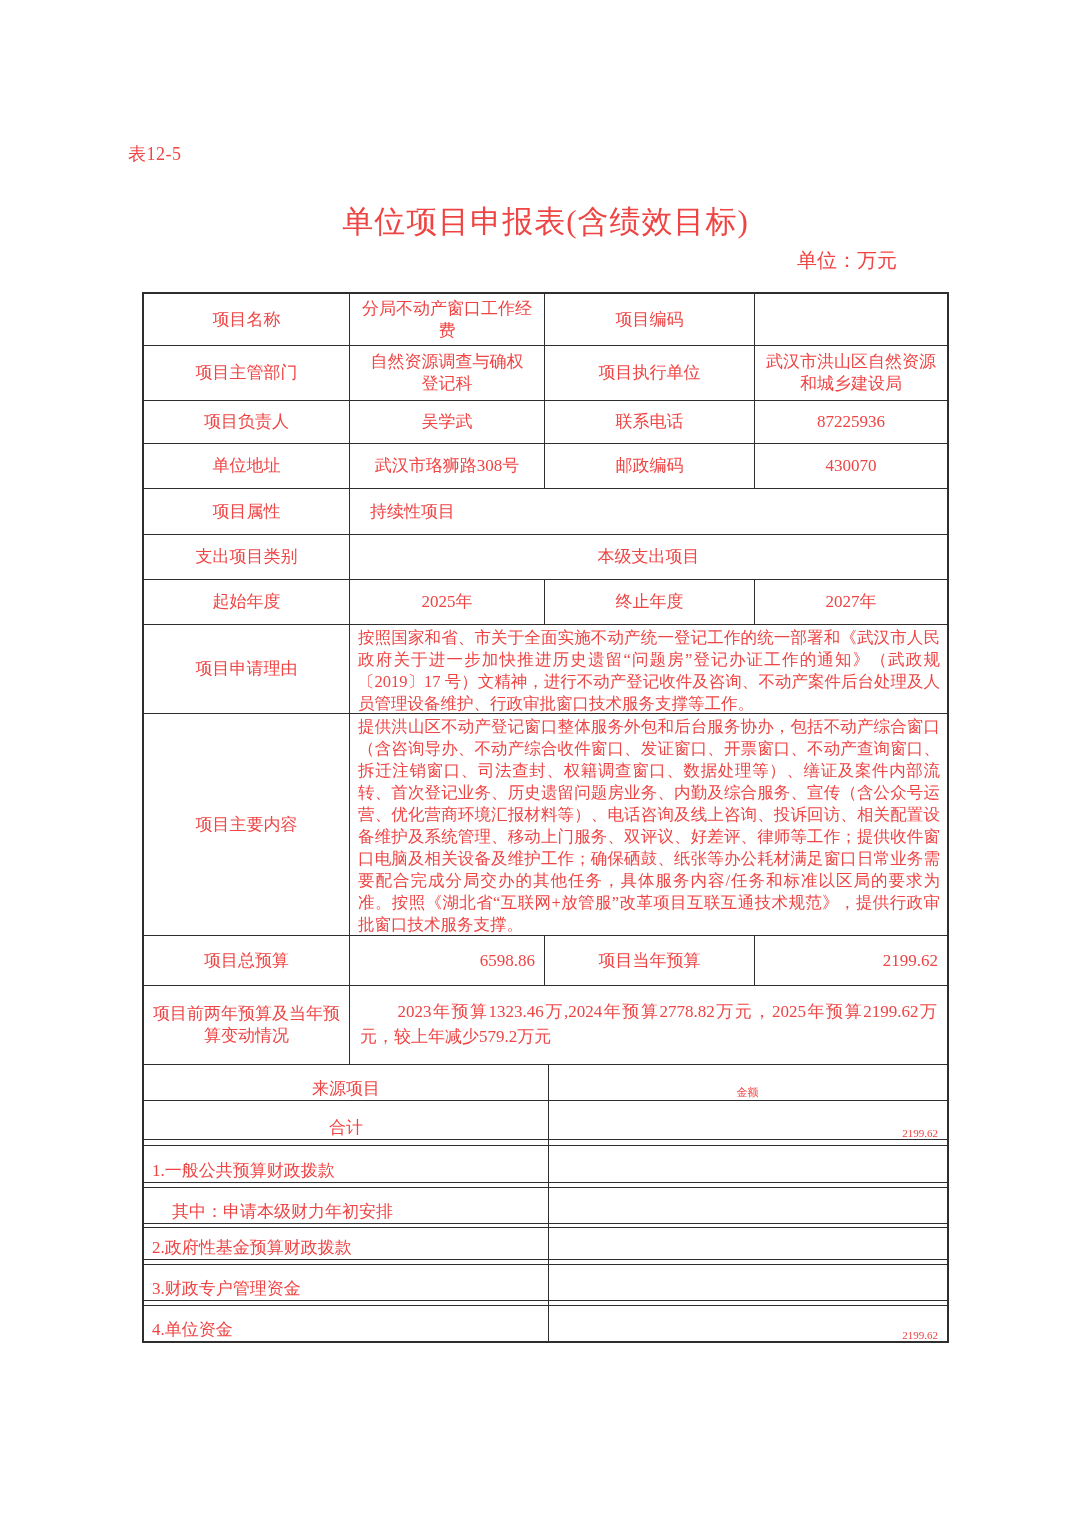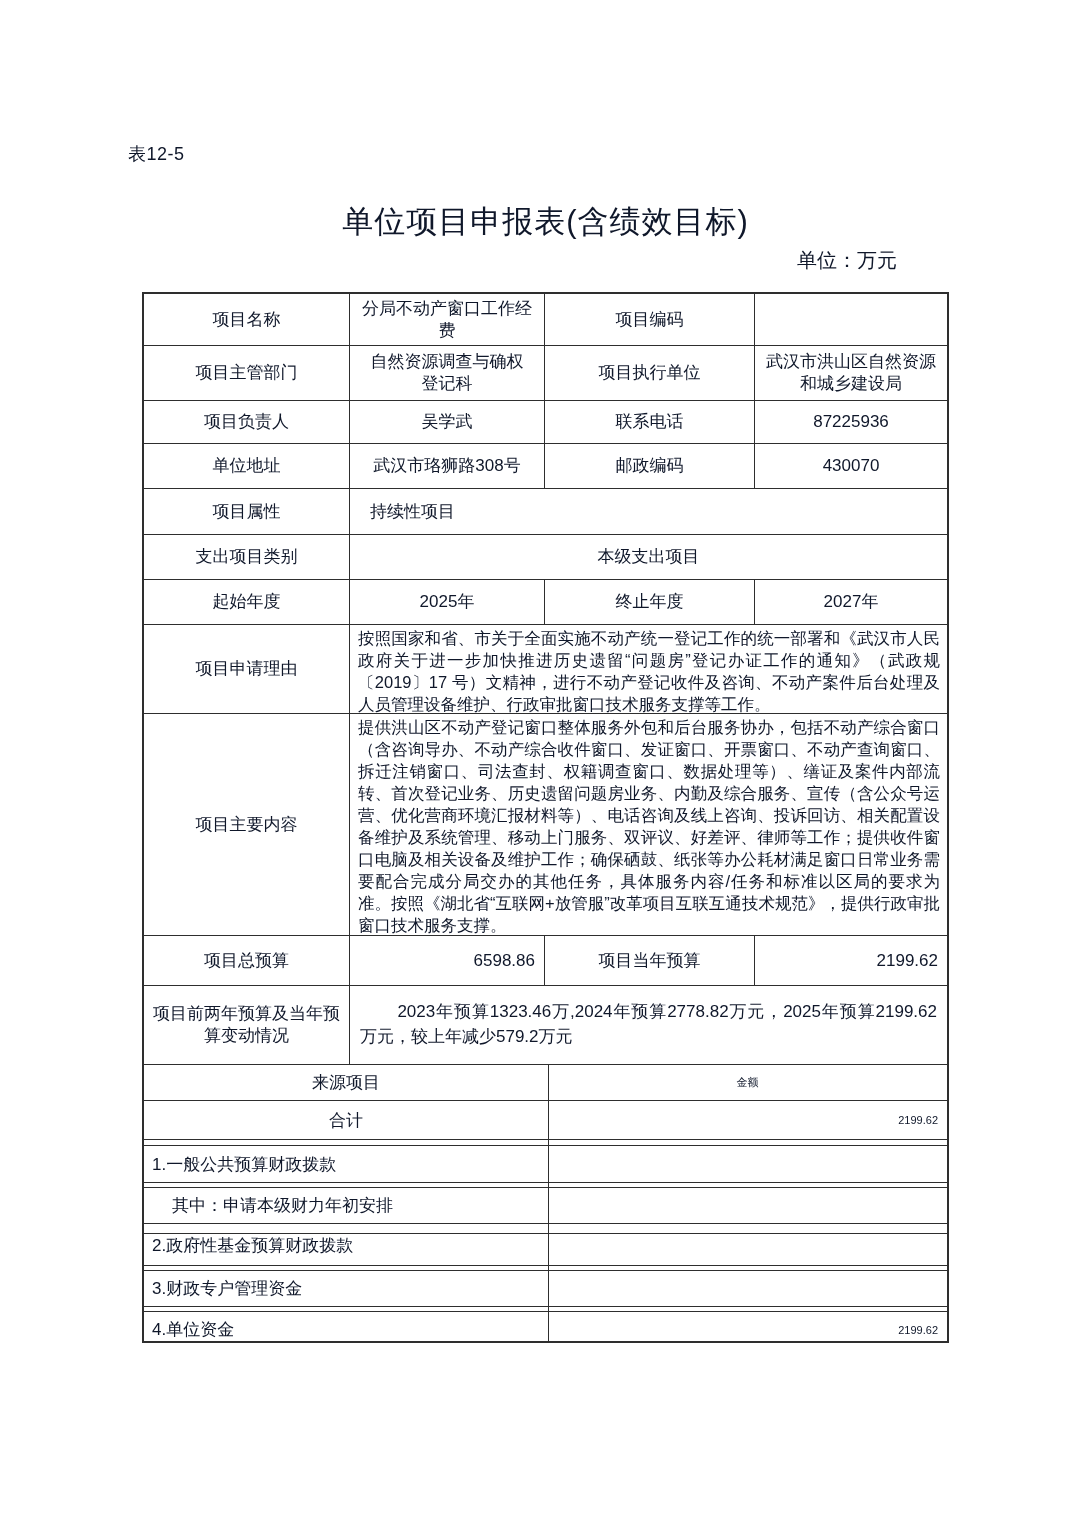--- a/index.html
+++ b/index.html
@@ -1,18 +1,18 @@
 <!DOCTYPE html>
 <html><head>
 <meta charset="utf-8">
 <style>
   html,body{margin:0;padding:0;background:#ffffff;}
   .page{
     position:relative;width:1075px;height:1520px;background:#ffffff;
-    font-family:Liberation Sans, sans-serif;color:#0f172a;
+    font-family:Liberation Serif, serif;color:#ef4444;
     overflow:hidden;
   }
   .form-code{position:absolute;left:128px;top:142px;font-size:18px;letter-spacing:.5px;}
   .doc-title{position:absolute;left:142px;top:201px;width:807px;text-align:center;
     font-size:31px;letter-spacing:1px;white-space:nowrap;}
   .unit-note{position:absolute;left:142px;top:247px;width:807px;box-sizing:border-box;
     text-align:right;padding-right:52px;font-size:20px;}
   .form-table{
     position:absolute;left:142px;top:292px;width:807px;height:1051px;
     box-sizing:border-box;border:2px solid #2e2e2e;background:#fff;
@@ -29,39 +29,39 @@
   .left{justify-content:flex-start;text-align:left;}
   .num{justify-content:flex-end;text-align:right;padding-right:9px;}
   .para{display:block;text-align:justify;line-height:22px;font-size:16.5px;
     padding:2px 7px 0 8px;}
   .attr-val{padding-left:20px;}
   .prev-budget{display:block;text-align:justify;line-height:25px;font-size:17px;
     padding:13px 10px 0 10px;text-indent:2.2em;}
   
   .funding-area{flex:1;position:relative;box-sizing:border-box;}
   .vline{position:absolute;left:404px;top:0;bottom:0;width:1px;background:#2e2e2e;}
-  .fbox{display:flex;box-sizing:border-box;}
+  .fbox{display:flex;box-sizing:border-box;align-items:flex-end;}
   .fcell-l{width:404px;flex:none;box-sizing:border-box;display:flex;align-items:center;
     font-size:17px;}
   .fcell-r{flex:1;box-sizing:border-box;display:flex;align-items:center;font-size:11px;}
   .fc{justify-content:center;text-align:center;}
   .fl{justify-content:flex-start;padding-left:8px;text-align:left;}
   .find{padding-left:28px;}
   .fr{justify-content:flex-end;padding-right:9px;text-align:right;}
   .bb{border-bottom:1px solid #2e2e2e;}
   .bt{border-top:1px solid #2e2e2e;}
   .h-header{height:36px;}
   .h-total{height:39px;}
   .h38{height:38px;}
   .h37{height:37px;}
   .h33{height:33px;}
   .h36{height:36px;}
   .g5{margin-top:5px;}
   .g4{margin-top:4px;}
-  .g3{margin-top:9px;flex-direction:column;}
+  .g3{margin-top:3px;}
 </style>
 </head>
 <body>
 
 <div class="page">
 
   <div class="form-code">表12-5</div>
   <div class="doc-title">单位项目申报表(含绩效目标)</div>
   <div class="unit-note">单位：万元</div>
 

